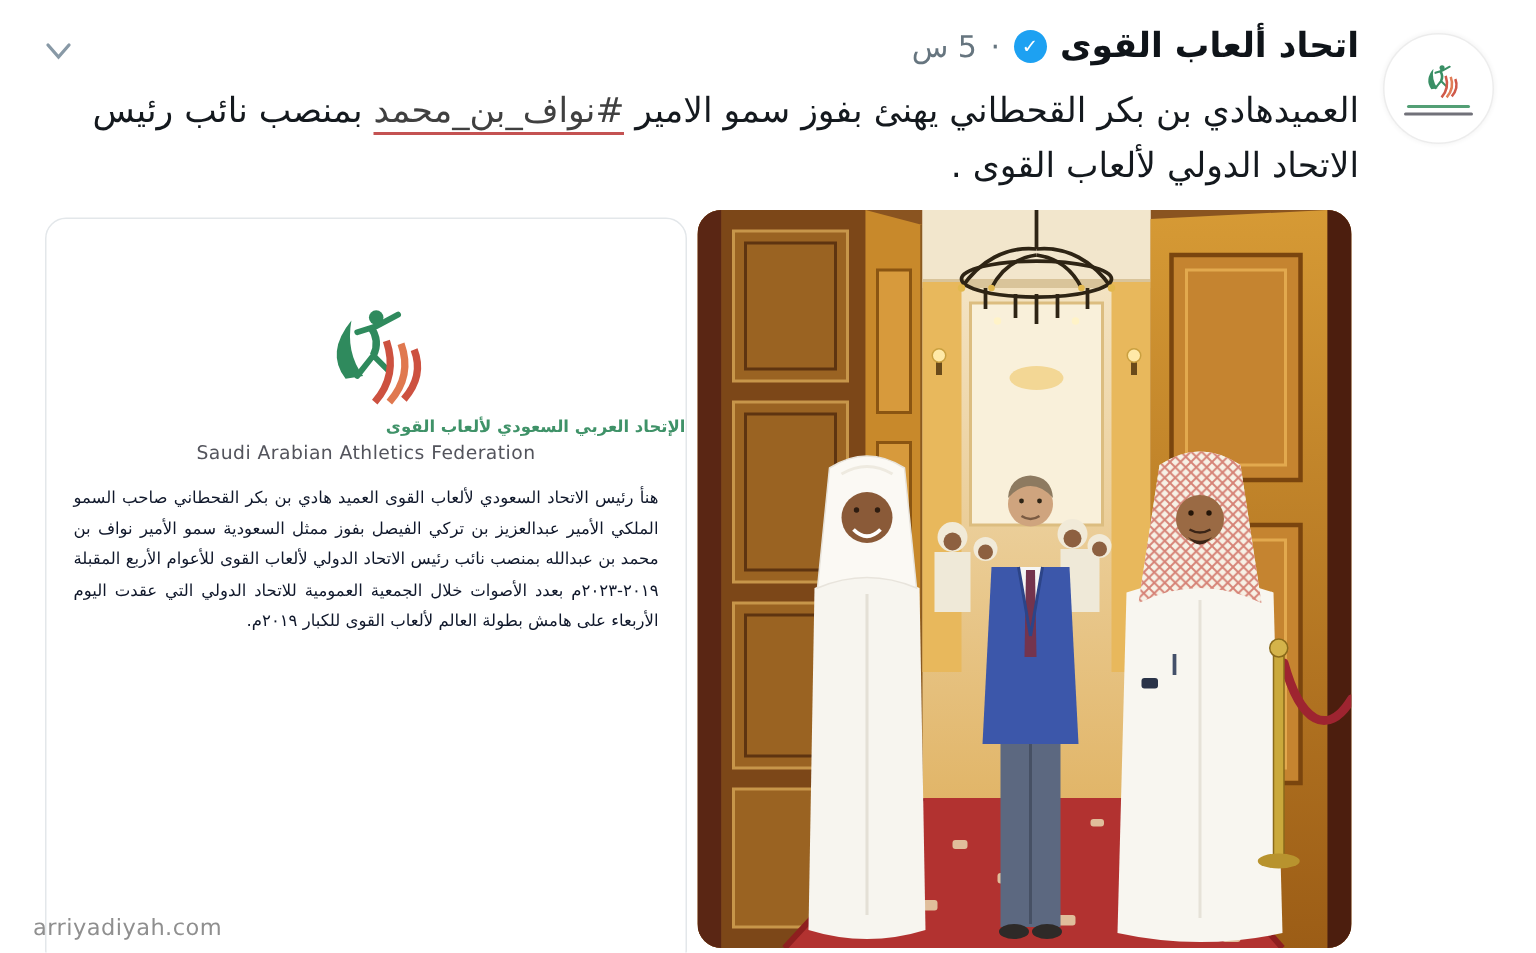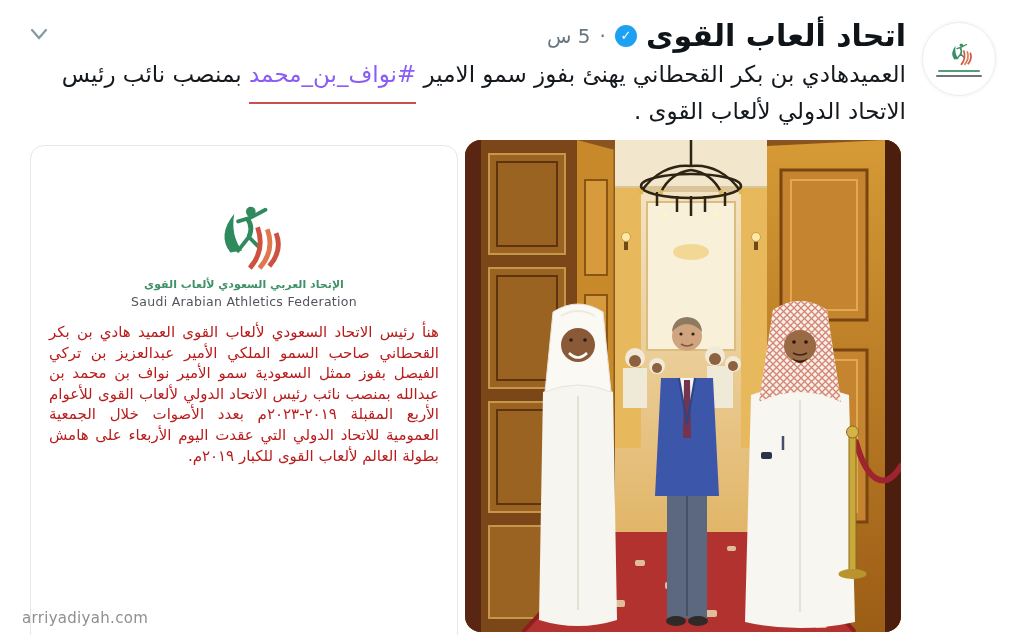--- a/index.html
+++ b/index.html
@@ -9,21 +9,21 @@
     font-family:"DejaVu Sans", sans-serif; color:#14191e;
   }
 
   
   .caret { position:absolute; left:30px; top:26px; cursor:pointer; }
   .tweet-header {
     position:absolute; top:18px; right:118px;
     direction:rtl; display:flex; align-items:center; gap:9px;
     white-space:nowrap;
   }
-  .t-name { font-size:30px; font-weight:bold; color:#0f1419; }
+  .t-name { font-size:23px; font-weight:bold; color:#0f1419; }
   .t-badge {
     width:22px; height:22px; border-radius:50%; background:#1da1f2;
     color:#fff; font-size:13px; font-weight:bold;
     display:inline-flex; align-items:center; justify-content:center;
   }
   .t-handle { font-size:21px; color:#66757f; direction:ltr; unicode-bidi:embed; }
   .t-dot, .t-time { font-size:20px; color:#66757f; }
 
   
   .corner-badge {
@@ -35,38 +35,38 @@
   }
   .corner-badge .bar-g { width:42px; height:2.5px; background:#4a9a6e; margin-top:3px; border-radius:2px; }
   .corner-badge .bar-d { width:46px; height:2.5px; background:#6a6a72; margin-top:2.5px; border-radius:2px; }
 
   
   .tweet-text {
     position:absolute; top:56px; right:118px; width:868px;
     direction:rtl; text-align:right;
     font-size:23px; line-height:37px; color:#14191e;
   }
-  .hashtag { color:#8b5cf6; border-bottom:2px solid #c45252; padding-bottom:15px; cursor:pointer; }
+  .hashtag { color:#404040; border-bottom:2px solid #c45252; padding-bottom:1px; cursor:pointer; }
 
   
   .card {
     position:absolute; left:30px; top:145px; width:428px; height:502px;
     background:#fff; border:1px solid #e3e7ea; border-radius:14px;
     overflow:hidden; cursor:pointer;
   }
   .card-logo { margin-top:56px; text-align:center; }
-  .logo-ar { font-size:11px; font-weight:bold; color:#3f9268; margin-top:2px; text-align:center; direction:rtl; }
+  .logo-ar { font-size:11px; font-weight:bold; color:#3f9268; margin-top:2px; direction:rtl; }
   .logo-en { font-size:12.5px; font-weight:normal; color:#53545c; letter-spacing:.3px; margin-top:3px; text-align:center; }
   .card-heading {
     margin:26px 20px 0; direction:rtl; text-align:right;
     font-size:19px; font-weight:bold; color:#1a6e52;
   }
   .card-body p {
     margin:13px 18px 0; direction:rtl; text-align:justify;
-    font-size:15px; line-height:20.6px; color:#b91c1c;
+    font-size:11px; line-height:20.6px; color:#0f172a;
   }
   .card-body p + p { margin-top:10px; }
 
   
   .photo {
     position:absolute; left:465px; top:140px; width:436px; height:492px;
     border-radius:16px; overflow:hidden; cursor:pointer; background:#8a5420;
   }
 
   

